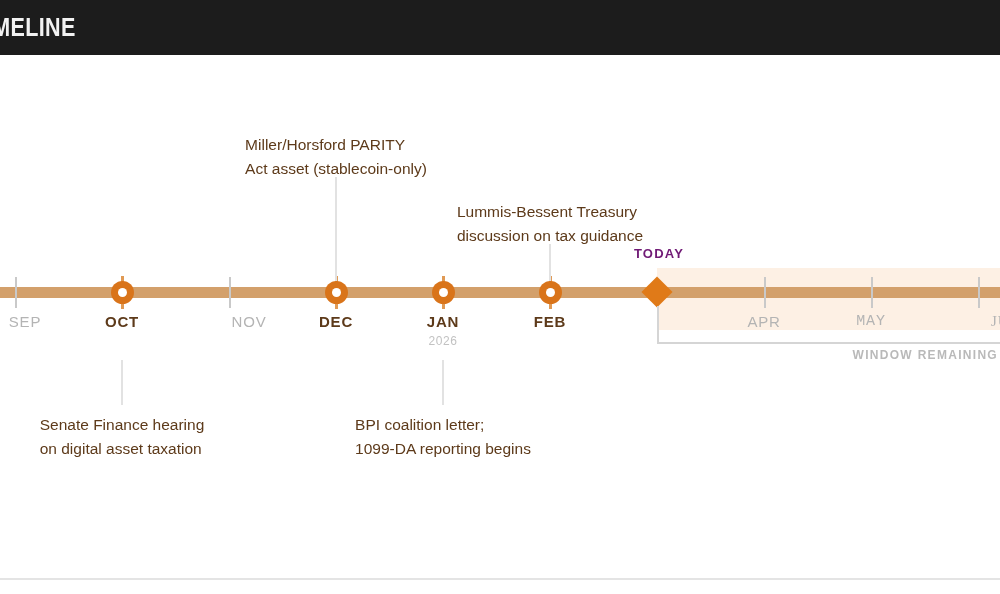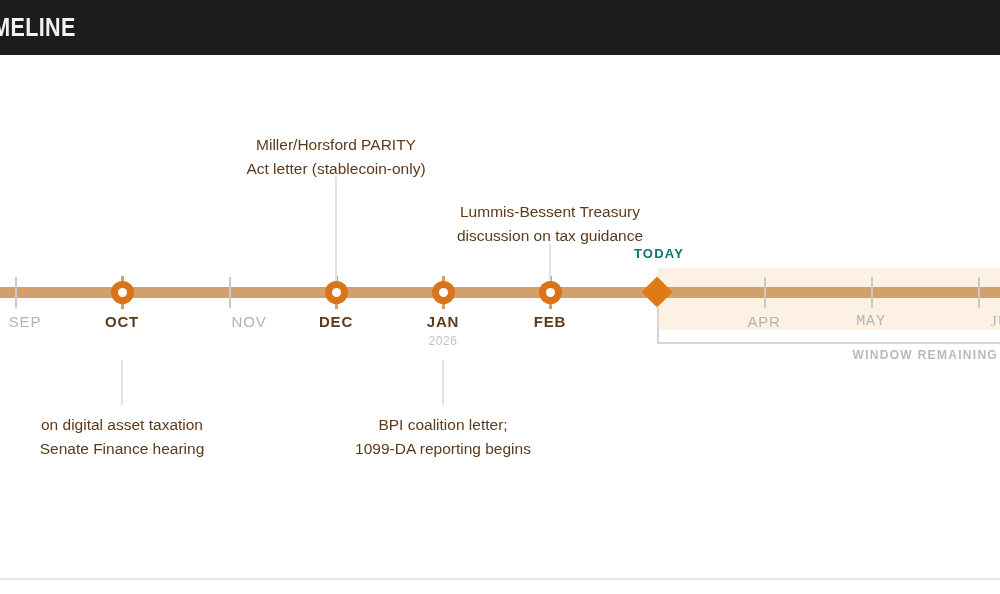--- a/index.html
+++ b/index.html
@@ -77,21 +77,21 @@
   }
 
   
   #today-diamond {
     position:absolute; top:226px; width:22px; height:22px;
     margin-left:-11px; background:#e07a18;
     transform:rotate(45deg);
   }
   #today-label {
     position:absolute; top:191px;
-    font-size:13px; font-weight:bold; color:#0f766e;
+    font-size:13px; font-weight:bold; color:#701a75;
     letter-spacing:1.2px; white-space:nowrap;
     transform:translateX(-50%);
   }
 
   
   #bracket-left {
     position:absolute; top:251px; width:2px; height:38px; background:#d5d5d5;
   }
   #bracket-line {
     position:absolute; top:287px; height:2px; background:#d5d5d5;
@@ -102,21 +102,21 @@
     letter-spacing:1.3px; white-space:nowrap;
   }
 
   
   .leader {
     position:absolute; width:2px; background:#e2e2e2; margin-left:-1px;
   }
   .annotation {
     position:absolute; white-space:nowrap;
     font-size:15.5px; line-height:1.55; color:#5d3a1a;
-    transform:translateX(-50%); text-align:center;
+    transform:translateX(-50%); text-align:left;
   }
 
   
   #bottom-divider {
     position:absolute; left:0; top:523px; width:1000px; height:2px;
     background:#e4e4e4;
   }
 </style>
 </head>
 <body>
@@ -154,27 +154,27 @@
       <div class="marker-stem" style="left: 336px;"></div>
       <div class="event-marker" style="left: 336px;"></div>
       <div class="marker-stem" style="left: 443px;"></div>
       <div class="event-marker" style="left: 443px;"></div>
       <div class="marker-stem" style="left: 550px;"></div>
       <div class="event-marker" style="left: 550px;"></div>
     </div>
   <div id="annotations-layer">
       <div class="leader" style="left: 122px; top: 305px; height: 45px;"></div>
       <div class="annotation" style="left: 122px; top: 358px;">
+        <div>Senate Finance hearing</div>
         <div>on digital asset taxation</div>
-        <div>Senate Finance hearing</div>
       </div>
       <div class="leader" style="left: 336px; top: 122px; height: 104px;"></div>
       <div class="annotation" style="left: 336px; top: 78px;">
         <div>Miller/Horsford PARITY</div>
-        <div>Act letter (stablecoin-only)</div>
+        <div>Act asset (stablecoin-only)</div>
       </div>
       <div class="leader" style="left: 443px; top: 305px; height: 45px;"></div>
       <div class="annotation" style="left: 443px; top: 358px;">
         <div>BPI coalition letter;</div>
         <div>1099-DA reporting begins</div>
       </div>
       <div class="leader" style="left: 550px; top: 189px; height: 37px;"></div>
       <div class="annotation" style="left: 550px; top: 145px;">
         <div>Lummis-Bessent Treasury</div>
         <div>discussion on tax guidance</div>

